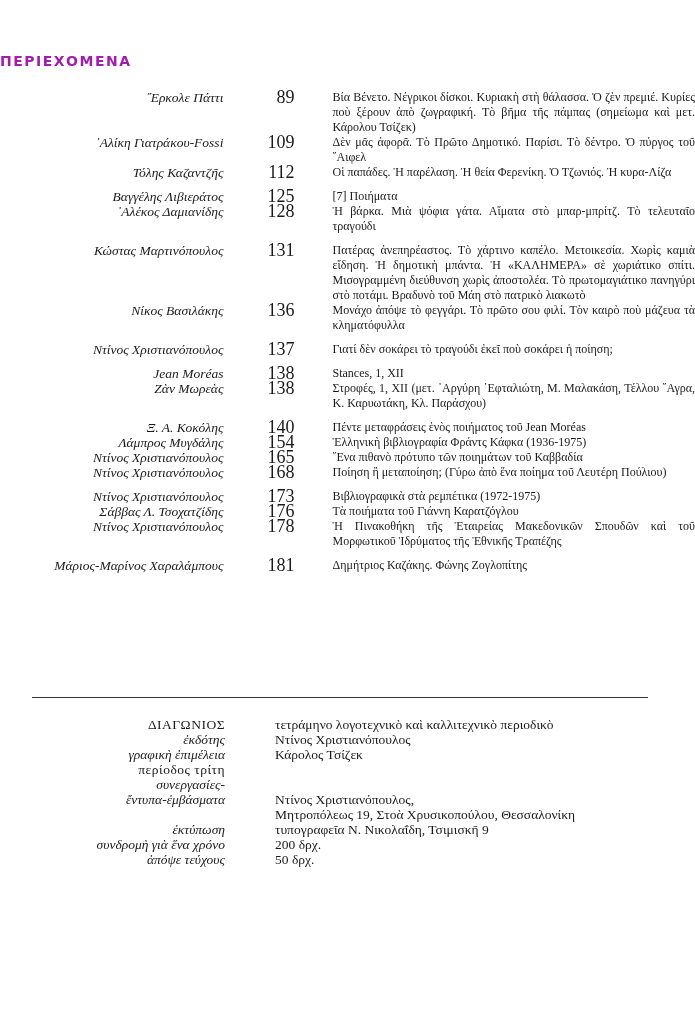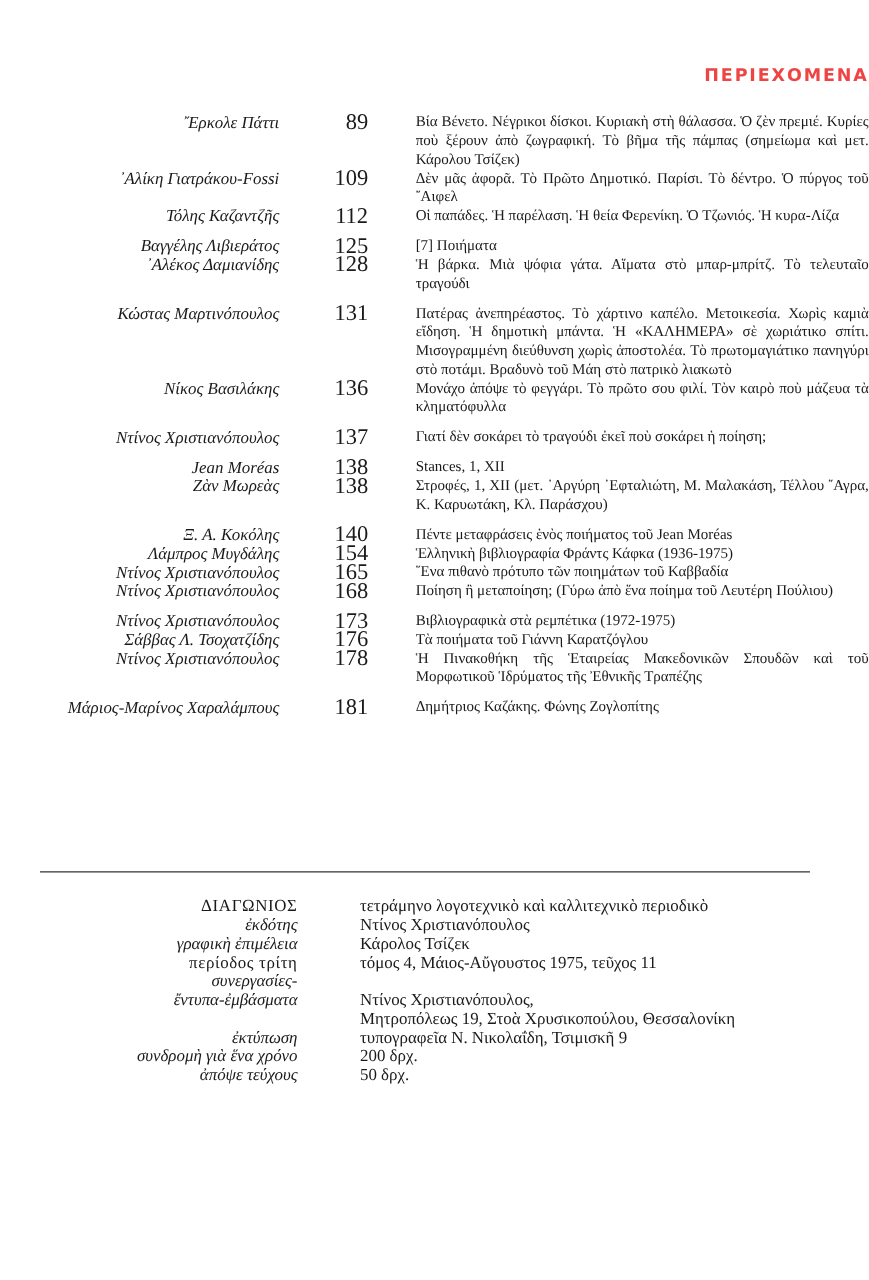--- a/index.html
+++ b/index.html
@@ -2,23 +2,23 @@
 <html><head>
 <meta charset="utf-8">
 <style>
   html, body { margin: 0; padding: 0; background: #ffffff; }
   body {
     width: 695px; height: 1024px; position: relative; overflow: hidden;
     font-family: "DejaVu Serif", "Liberation Serif", serif;
     color: #1a1a1a;
   }
   .title {
-    position: absolute; top: 53px; left: 0; width: 695px; text-align: right;
+    position: absolute; top: 53px; left: 0; width: 695px; text-align: left;
     font-family: "DejaVu Sans", "Liberation Sans", sans-serif;
-    font-weight: bold; font-size: 14px; letter-spacing: 1.5px; color: #ef4444;
+    font-weight: bold; font-size: 14px; letter-spacing: 1.5px; color: #a21caf;
   }
   .toc { position: absolute; top: 90px; left: 0; width: 695px; }
   .row { display: flex; margin-bottom: 0; gap: 28px; }
   .row.gap { margin-top: 9px; }
   .author {
     width: 228px; text-align: right; font-style: italic;
     font-family: "Liberation Serif", serif; font-size: 13.5px; line-height: 15px;
   }
   .page {
     width: 44px; text-align: right; font-family: "Liberation Serif", serif;
@@ -29,21 +29,21 @@
     line-height: 15px; text-align: justify;
   }
   .rule {
     position: absolute; top: 697px; left: 32px; width: 616px; height: 0;
     border-top: 1.3px solid #333;
   }
   .colophon { position: absolute; top: 717px; left: 0; width: 695px; }
   .crow { display: flex; }
   .clabel {
     width: 225px; text-align: right; font-family: "Liberation Serif", serif;
-    font-size: 13.5px; line-height: 15px; font-style: italic; padding-left: 13px;
+    font-size: 13.5px; line-height: 15px; font-style: italic;
   }
   .clabel.upright { font-style: normal; letter-spacing: 0.5px; }
   .cvalue {
     margin-left: 50px; width: 380px; font-family: "Liberation Serif", serif;
     font-size: 13.5px; line-height: 15px;
   }
 </style>
 </head>
 <body>
 
@@ -152,21 +152,20 @@
   <div class="crow">
     <div class="clabel">ἐκδότης</div>
     <div class="cvalue">Ντίνος Χριστιανόπουλος</div>
   </div>
   <div class="crow">
     <div class="clabel">γραφικὴ ἐπιμέλεια</div>
     <div class="cvalue">Κάρολος Τσίζεκ</div>
   </div>
   <div class="crow">
     <div class="clabel upright">περίοδος τρίτη</div>
-    <div class="cvalue">τόμος 4, Μάιος-Αὔγουστος 1975, τεῦχος 11</div>
   </div>
   <div class="crow">
     <div class="clabel">συνεργασίες-</div>
     <div class="cvalue"></div>
   </div>
   <div class="crow">
     <div class="clabel">ἔντυπα-ἐμβάσματα</div>
     <div class="cvalue">Ντίνος Χριστιανόπουλος,</div>
   </div>
   <div class="crow">

